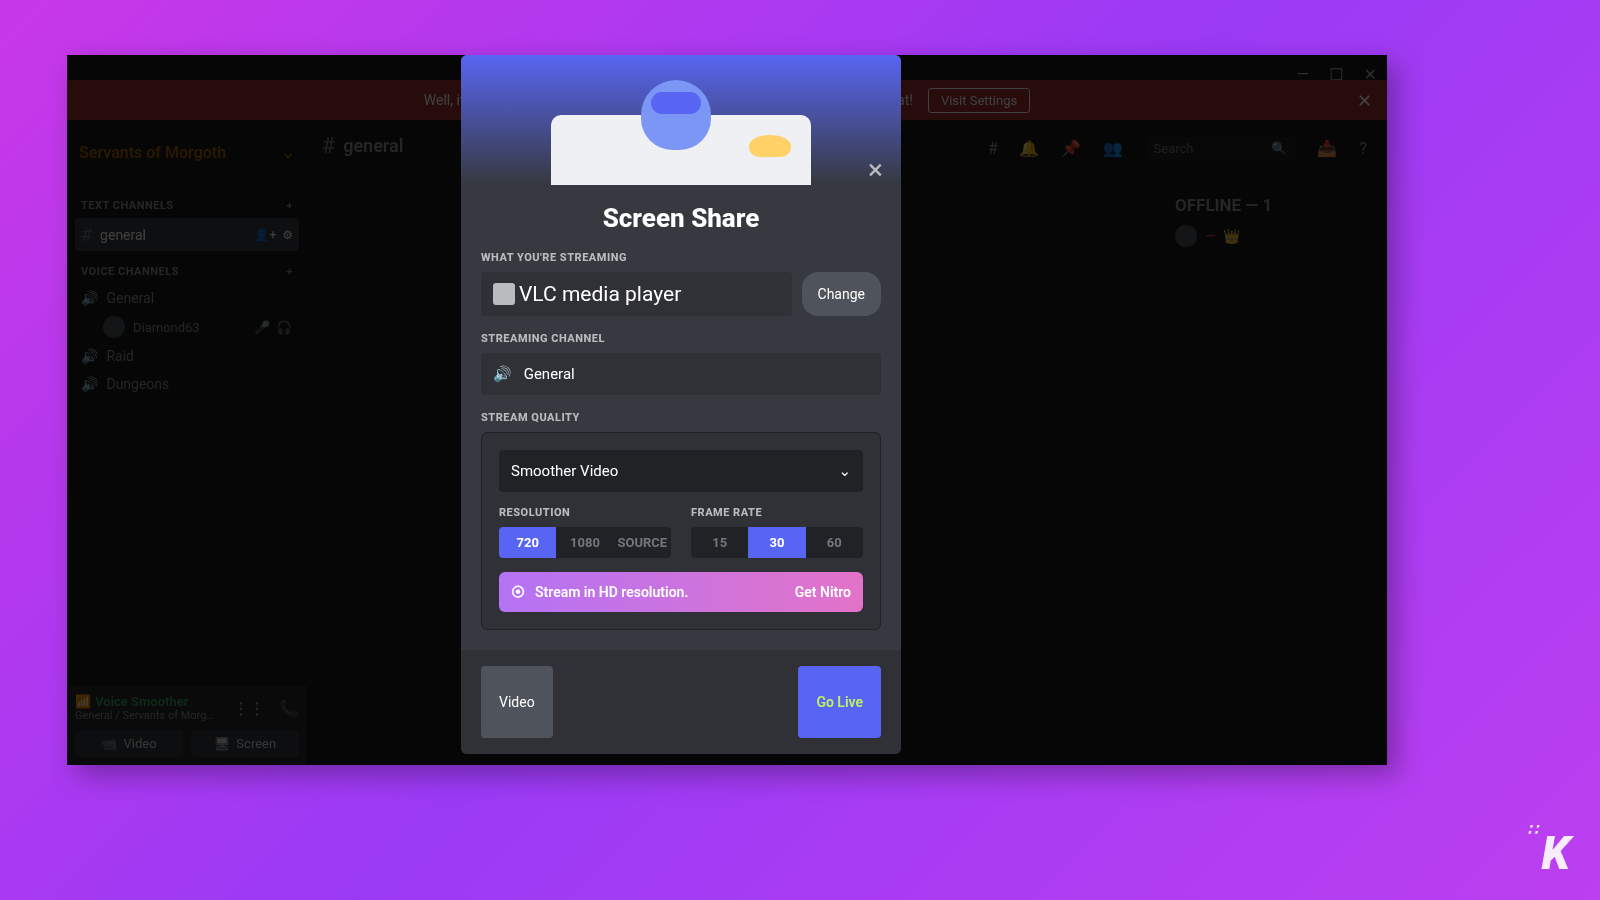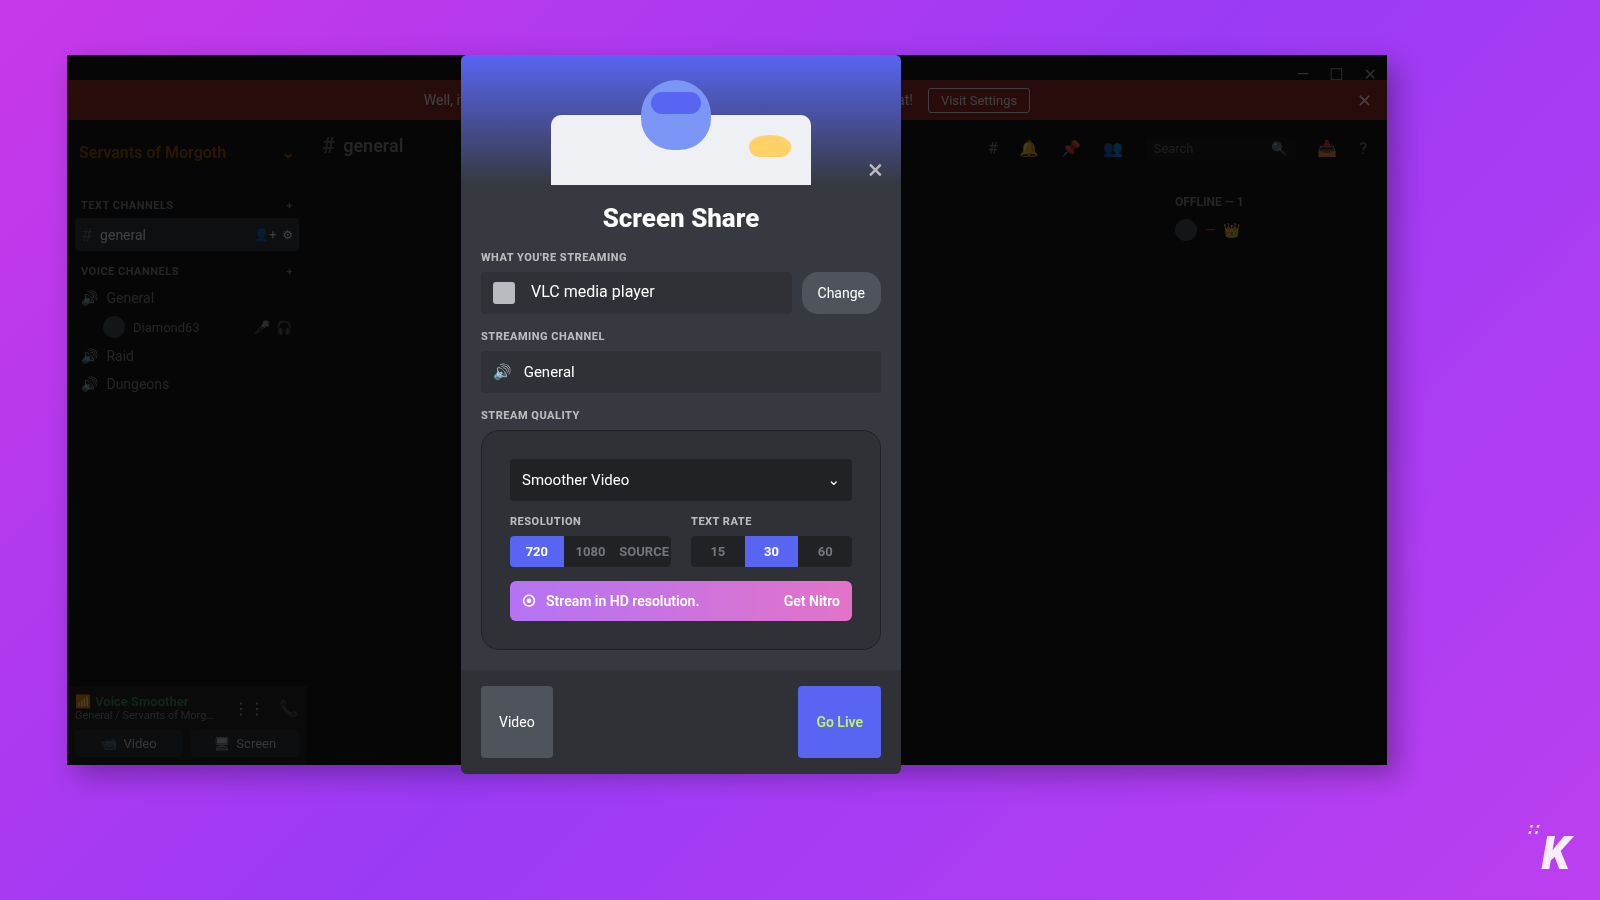--- a/index.html
+++ b/index.html
@@ -32,43 +32,43 @@
 
 .voice-panel { position: absolute; bottom: 0; left: 0; width: 240px; background: #292b2f; padding: 8px; }
 .voice-status { color: #3ba55d; font-size: 13px; font-weight: 600; display: flex; align-items: center; gap: 4px; }
 .voice-sub { color: #8e9297; font-size: 11px; }
 .voice-row { display: flex; justify-content: space-between; align-items: center; }
 .voice-icons { display: flex; gap: 14px; color: #b9bbbe; font-size: 16px; }
 .voice-buttons { display: flex; gap: 8px; margin-top: 8px; }
 .voice-btn { flex: 1; background: #36393f; color: #d5d6d8; padding: 6px; border-radius: 4px; font-size: 13px; display: flex; align-items: center; justify-content: center; gap: 6px; }
 
 .memberlist { position: absolute; top: 140px; right: 12px; width: 200px; }
-.member-head { font-size: 12px; font-weight: 700; color: #8e9297; margin-bottom: 10px; }
+.member-head { font-size: 17px; font-weight: 700; color: #8e9297; margin-bottom: 10px; }
 .member-entry { display: flex; align-items: center; gap: 8px; color: #b9bbbe; font-size: 14px; }
 .member-entry .name { color: #d83c3e; font-weight: 500; }
 .crown { color: #faa61a; }
 
 .modal { position: absolute; top: 0; left: 394px; width: 440px; background: #36393f; border-radius: 6px; padding-bottom: 0; color: #dcddde; z-index: 10; }
 .hero-area { height: 130px; background: linear-gradient(180deg, #5865f2 0%, #36393f 100%); border-radius: 6px 6px 0 0; position: relative; display:flex; align-items:flex-end; justify-content:center; overflow:visible; }
 .hero-graphic { width: 300px; height: 120px; position:relative; }
 .couch { position:absolute; bottom:0; left:20px; width:260px; height:70px; background:#eef0f3; border-radius:10px 10px 0 0; }
 .wumpus { position:absolute; bottom:35px; left:110px; width:70px; height:70px; background:#7b96f5; border-radius:50% 50% 45% 45%; }
 .wumpus::before { content:""; position:absolute; top:12px; left:10px; width:50px; height:22px; background:#5865f2; border-radius:12px; }
 .popcorn { position:absolute; bottom:28px; right:40px; width:42px; height:22px; background:#ffd166; border-radius:50% 50% 10px 10px; }
 .modal-close { position: absolute; top: 98px; right: 18px; font-size: 28px; color: #b9bbbe; cursor: pointer; }
 .modal-body { padding: 0 20px; }
 .modal-title { text-align: center; font-size: 26px; font-weight: 800; color: #fff; margin: 18px 0; }
 .section-label { font-size: 11px; font-weight: 800; color: #b9bbbe; letter-spacing: 0.5px; margin: 16px 0 8px; }
 .source-row { display: flex; gap: 10px; }
-.source-box { flex: 1; background: #2f3136; border-radius: 4px; padding: 10px 12px; display: flex; gap: 16px; color: #fff; font-size: 16px; }
+.source-box { flex: 1; background: #2f3136; border-radius: 4px; padding: 10px 12px; display: flex; align-items: center; gap: 4px; color: #fff; font-size: 21px; }
 .square-icon { width: 22px; height: 22px; background: #b9bbbe; border-radius: 3px; }
 .change-btn { background: #4f545c; color: #fff; padding: 10px 16px; border-radius: 16px; font-size: 14px; border:none; cursor:pointer; }
 .channel-box { background: #2f3136; border-radius: 4px; padding: 12px; display: flex; align-items: center; gap: 12px; color: #fff; font-size: 15px; }
 
-.quality-card { border: 1px solid #202225; border-radius: 18px; padding: 28px; background: #2f3136; }
+.quality-card { border: 1px solid #202225; border-radius: 6px; padding: 17px; background: #2f3136; }
 .dropdown-sel { background: #202225; border-radius: 4px; padding: 12px; display: flex; justify-content: space-between; align-items: center; color: #fff; font-size: 15px; cursor:pointer; }
 .res-fr-row { display: flex; gap: 20px; margin-top: 14px; }
 .res-col { flex: 1; }
 .small-label { font-size: 11px; font-weight: 800; color: #b9bbbe; letter-spacing: 0.5px; margin-bottom: 8px; }
 .seg-group { display: flex; background: #202225; border-radius: 4px; overflow: hidden; }
 .seg-btn { flex: 1; text-align: center; padding: 8px 0; font-size: 13px; font-weight: 700; color: #72767d; cursor:pointer; }
 .seg-btn.selected { background: #5865f2; color: #fff; }
 
 .nitro-banner { margin-top: 14px; background: linear-gradient(90deg, #b473f5, #e373c8); border-radius: 6px; padding: 12px; display: flex; align-items: center; justify-content: space-between; color: #fff; font-size: 14px; font-weight: 600; }
 .nitro-left { display: flex; align-items: center; gap: 10px; }
@@ -236,21 +236,21 @@
         <div class="res-fr-row">
           <div class="res-col">
             <div class="small-label">RESOLUTION</div>
             <div class="seg-group">
               <div class="seg-btn selected">720</div>
               <div class="seg-btn">1080</div>
               <div class="seg-btn">SOURCE</div>
             </div>
           </div>
           <div class="res-col">
-            <div class="small-label">TEXT RATE</div>
+            <div class="small-label">FRAME RATE</div>
             <div class="seg-group">
               <div class="seg-btn">15</div>
               <div class="seg-btn selected">30</div>
               <div class="seg-btn">60</div>
             </div>
           </div>
         </div>
 
         <div class="nitro-banner">
           <div class="nitro-left">

